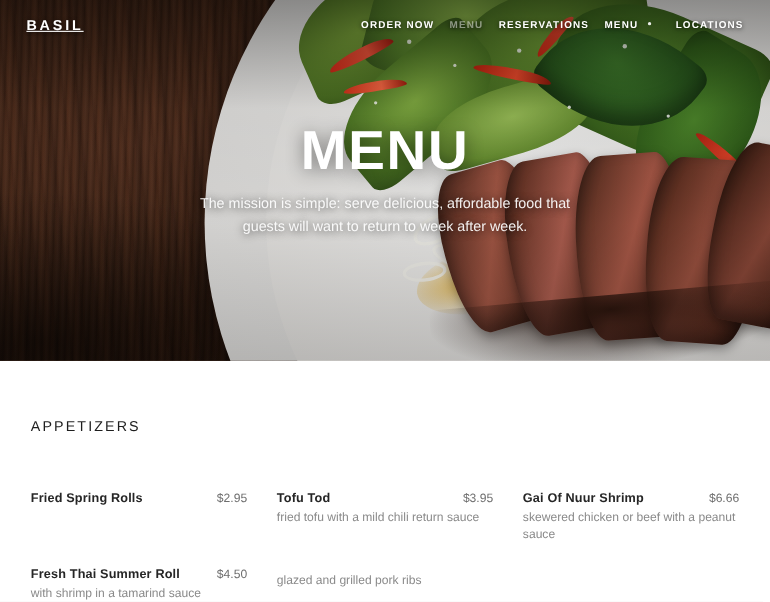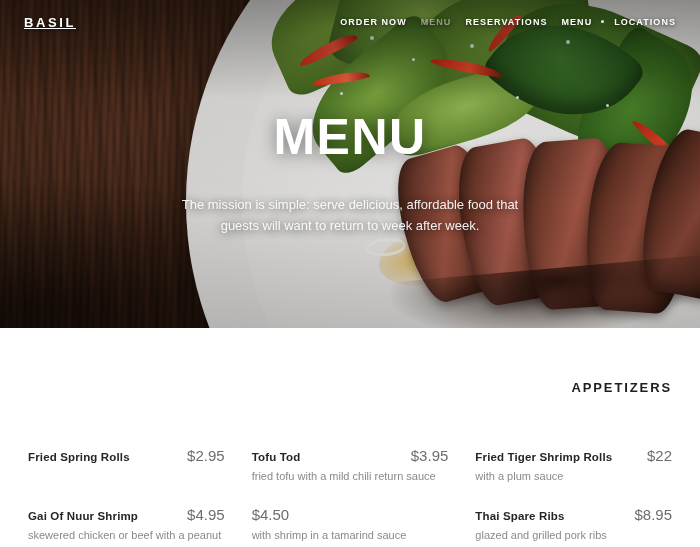--- a/index.html
+++ b/index.html
@@ -201,55 +201,55 @@
   .nav-link.is-active { color: rgba(255,255,255,.48); }
   .nav-dot {
     display: inline-block;
     width: 3px; height: 3px;
     background: #fff;
     border-radius: 50%;
     margin-left: 9px;
     margin-bottom: 2px;
     opacity: .9;
   }
-  .nav-dot + .nav-link { margin-left: 10px; }
+  .nav-dot + .nav-link { margin-left: 22px; }
 
   
   .hero-copy {
     position: absolute;
     left: 0; right: 0; top: 112px;
     text-align: center;
     z-index: 5;
   }
   .hero-title {
     color: #fff;
     font-size: 50px;
     font-weight: bold;
     letter-spacing: 1.5px;
     line-height: 1;
     text-shadow: 0 2px 16px rgba(0,0,0,.45);
   }
   .hero-sub {
-    margin: 32px auto 0;
+    margin: 12px auto 0;
     width: 350px;
     color: rgba(255,255,255,.92);
     font-size: 13px;
     line-height: 21px;
     text-shadow: 0 1px 8px rgba(0,0,0,.7);
   }
 
   
   .menu-section {
     padding: 52px 28px 0;
     background: #fff;
   }
   .section-title {
-    text-align: right;
+    text-align: left;
     font-size: 13px;
-    font-weight: bold;
+    font-weight: normal;
     letter-spacing: 1.9px;
     color: #1e1e1e;
     margin-bottom: 52px;
   }
   .menu-grid {
     display: grid;
     grid-template-columns: repeat(3, 1fr);
     column-gap: 27px;
     row-gap: 22px;
   }
@@ -260,21 +260,21 @@
     justify-content: space-between;
     gap: 0;
   }
   .item-name {
     font-size: 11.5px;
     font-weight: bold;
     color: #262626;
     letter-spacing: .15px;
   }
   .item-price {
-    font-size: 15px;
+    font-size: 11px;
     color: #6e6e6e;
     white-space: nowrap;
   }
   .item-desc {
     margin-top: 5px;
     font-size: 11px;
     line-height: 15px;
     color: #8a8a8a;
   }
 </style>
@@ -359,45 +359,35 @@
     </div>
 
     <div class="menu-item">
       <div class="item-head">
         <span class="item-name">Tofu Tod</span>
         <span class="item-price">$3.95</span>
       </div>
       <div class="item-desc">fried tofu with a mild chili return sauce</div>
     </div>
 
-    <div class="menu-item">
-      <div class="item-head">
-        <span class="item-name">Fried Tiger Shrimp Rolls</span>
-        <span class="item-price">$22</span>
-      </div>
-      <div class="item-desc">with a plum sauce</div>
-    </div>
 
     <div class="menu-item">
       <div class="item-head">
         <span class="item-name">Gai Of Nuur Shrimp</span>
-        <span class="item-price">$4.95</span>
+        <span class="item-price">$6.66</span>
       </div>
       <div class="item-desc">skewered chicken or beef with a peanut sauce</div>
     </div>
 
     <div class="menu-item">
       <div class="item-head">
+        <span class="item-name">Fresh Thai Summer Roll</span>
         <span class="item-price">$4.50</span>
       </div>
       <div class="item-desc">with shrimp in a tamarind sauce</div>
     </div>
 
     <div class="menu-item">
-      <div class="item-head">
-        <span class="item-name">Thai Spare Ribs</span>
-        <span class="item-price">$8.95</span>
-      </div>
       <div class="item-desc">glazed and grilled pork ribs</div>
     </div>
 
   </div>
 </section>
 
 </body></html>

